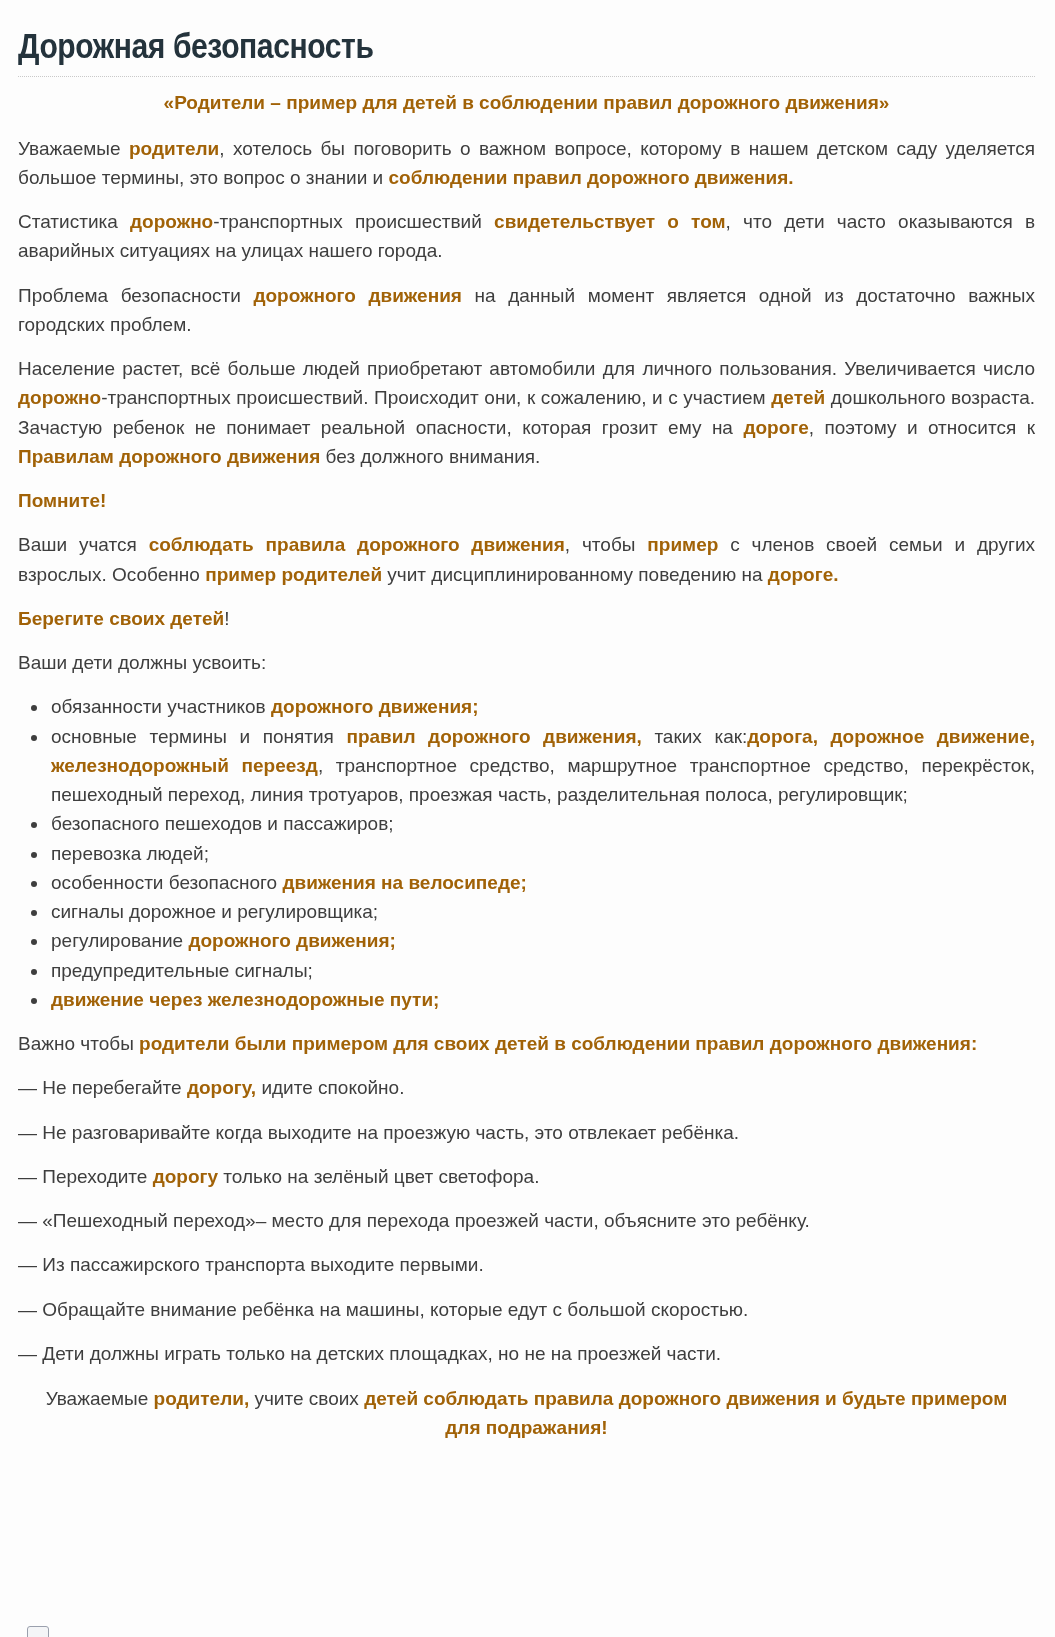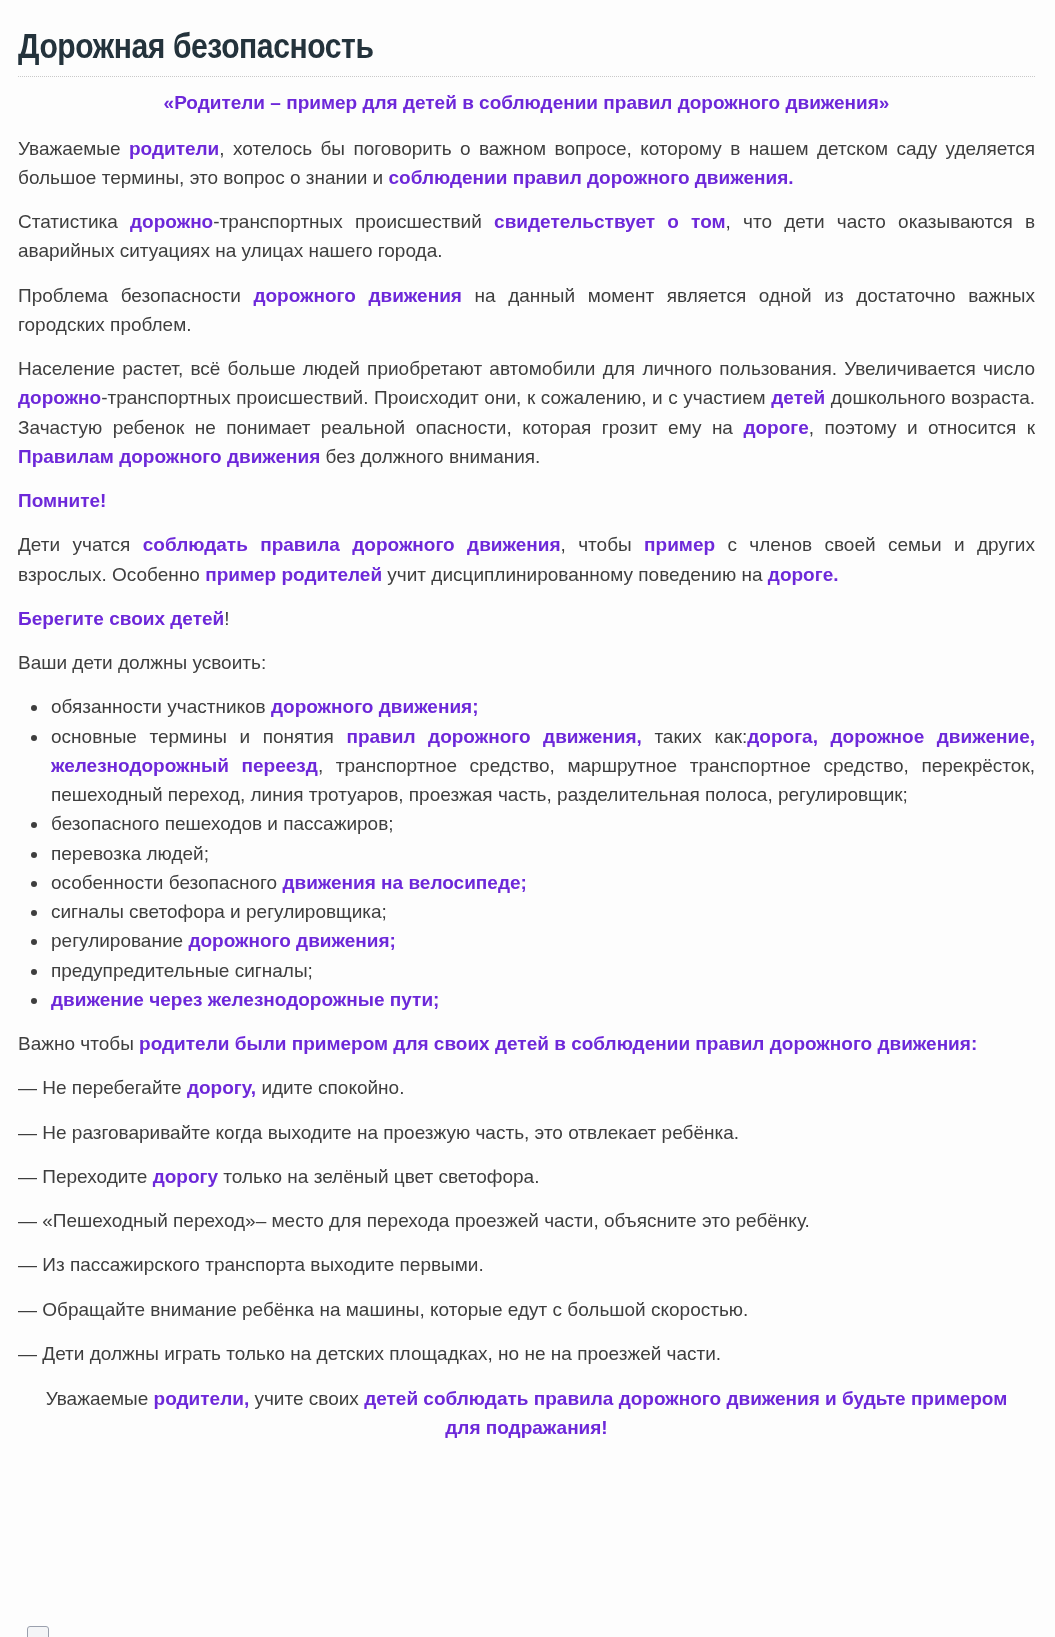--- a/index.html
+++ b/index.html
@@ -42,21 +42,21 @@
   .blocks p.center{
     text-align:center;margin:16px 10px 14px;
   }
   .blocks ul{
     margin:14px 0;padding-left:31px;
   }
   .blocks li{
     font-size:19px;line-height:1.54;text-align:justify;
     padding-left:2px;
   }
-  .b{font-weight:700;color:#6d28d9;}
+  .b{font-weight:700;color:#a16207;}
   .footer-icon{
     position:absolute;left:27px;bottom:-7px;
     width:22px;height:18px;
     border:1.5px solid #9aa0ad;border-radius:3px;
     background:#f4f5f7;
   }
 </style>
 </head>
 <body>
 
@@ -64,30 +64,30 @@
   <h1 class="page-title">Дорожная безопасность</h1>
   <hr class="divider">
   <article>
     <p class="subtitle"><span class="b">«Родители – пример для детей в соблюдении правил дорожного движения»</span></p>
     <div class="blocks">
         <p><span>Уважаемые </span><span class="b">родители</span><span>, хотелось бы поговорить о важном вопросе, которому в нашем детском саду уделяется большое термины, это вопрос о знании и </span><span class="b">соблюдении правил дорожного движения.</span></p>
         <p><span>Статистика </span><span class="b">дорожно</span><span>-транспортных происшествий </span><span class="b">свидетельствует о том</span><span>, что дети часто оказываются в аварийных ситуациях на улицах нашего города.</span></p>
         <p><span>Проблема безопасности </span><span class="b">дорожного движения</span><span> на данный момент является одной из достаточно важных городских проблем.</span></p>
         <p><span>Население растет, всё больше людей приобретают автомобили для личного пользования. Увеличивается число </span><span class="b">дорожно</span><span>-транспортных происшествий. Происходит они, к сожалению, и с участием </span><span class="b">детей</span><span> дошкольного возраста. Зачастую ребенок не понимает реальной опасности, которая грозит ему на </span><span class="b">дороге</span><span>, поэтому и относится к </span><span class="b">Правилам дорожного движения</span><span> без должного внимания.</span></p>
         <p><span class="b">Помните!</span></p>
-        <p><span>Дети учатся </span><span class="b">соблюдать правила дорожного движения</span><span>, чтобы </span><span class="b">пример</span><span> с членов своей семьи и других взрослых. Особенно </span><span class="b">пример родителей</span><span> учит дисциплинированному поведению на </span><span class="b">дороге.</span></p>
+        <p><span>Ваши учатся </span><span class="b">соблюдать правила дорожного движения</span><span>, чтобы </span><span class="b">пример</span><span> с членов своей семьи и других взрослых. Особенно </span><span class="b">пример родителей</span><span> учит дисциплинированному поведению на </span><span class="b">дороге.</span></p>
         <p><span class="b">Берегите своих детей</span><span>!</span></p>
         <p><span>Ваши дети должны усвоить:</span></p>
         <ul>
           <li><span>обязанности участников </span><span class="b">дорожного движения;</span></li>
           <li><span>основные термины и понятия </span><span class="b">правил дорожного движения,</span><span> таких как:</span><span class="b">дорога, дорожное движение, железнодорожный переезд</span><span>, транспортное средство, маршрутное транспортное средство, перекрёсток, пешеходный переход, линия тротуаров, проезжая часть, разделительная полоса, регулировщик;</span></li>
           <li><span>безопасного пешеходов и пассажиров;</span></li>
           <li><span>перевозка людей;</span></li>
           <li><span>особенности безопасного </span><span class="b">движения на велосипеде;</span></li>
-          <li><span>сигналы светофора и регулировщика;</span></li>
+          <li><span>сигналы дорожное и регулировщика;</span></li>
           <li><span>регулирование </span><span class="b">дорожного движения;</span></li>
           <li><span>предупредительные сигналы;</span></li>
           <li><span class="b">движение через железнодорожные пути;</span></li>
         </ul>
         <p><span>Важно чтобы </span><span class="b">родители были примером для своих детей в соблюдении правил дорожного движения:</span></p>
         <p><span>— Не перебегайте </span><span class="b">дорогу,</span><span> идите спокойно.</span></p>
         <p><span>— Не разговаривайте когда выходите на проезжую часть, это отвлекает ребёнка.</span></p>
         <p><span>— Переходите </span><span class="b">дорогу</span><span> только на зелёный цвет светофора.</span></p>
         <p><span>— «Пешеходный переход»– место для перехода проезжей части, объясните это ребёнку.</span></p>
         <p><span>— Из пассажирского транспорта выходите первыми.</span></p>

